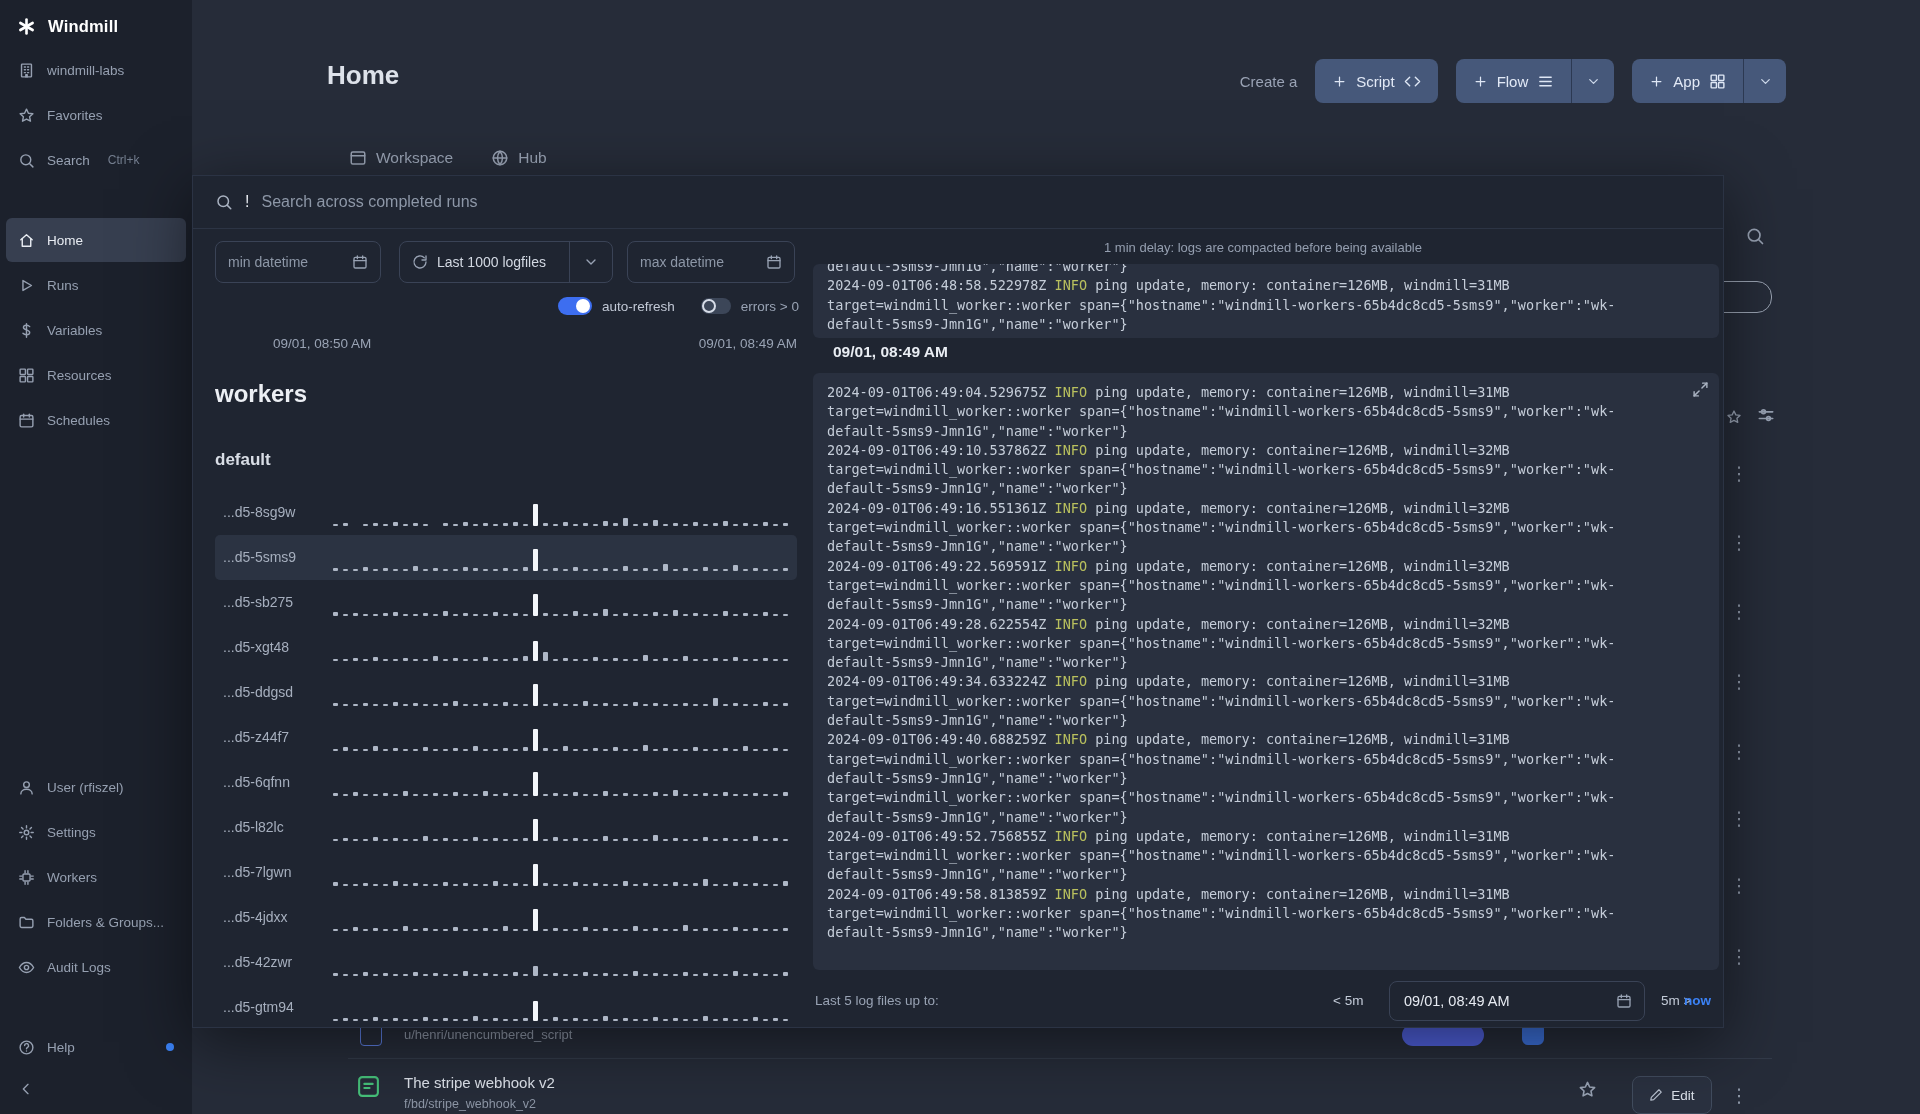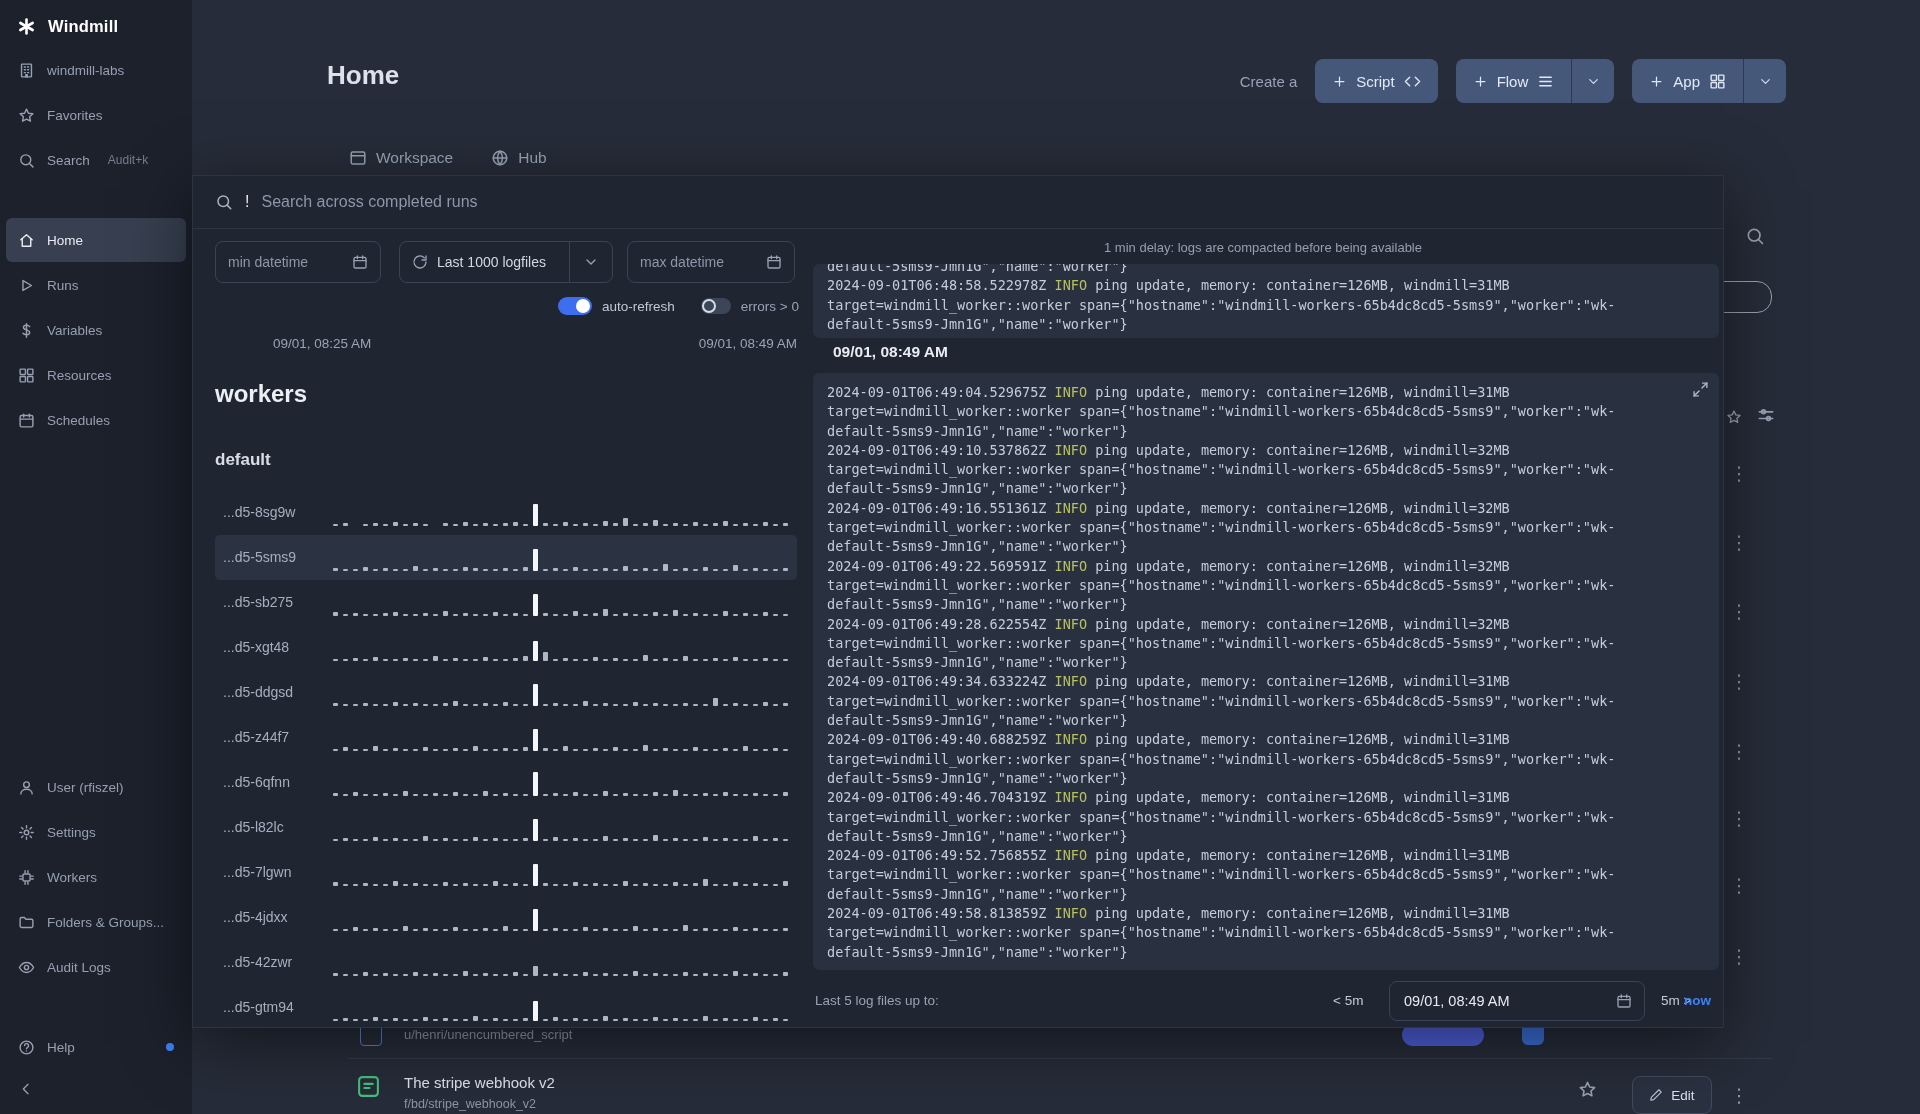--- a/index.html
+++ b/index.html
@@ -155,21 +155,21 @@
       <span>Favorites</span>
     </div>
     <div class="side-item">
       <span class="icn">
           <svg viewBox="0 0 24 24" fill="none" stroke="currentColor" stroke-width="2" stroke-linecap="round" stroke-linejoin="round">
             <circle cx="11" cy="11" r="7"></circle>
             <line x1="16.5" y1="16.5" x2="21" y2="21"></line>
           </svg>
         </span>
       <span>Search</span>
-      <span class="shortcut">Audit+k</span>
+      <span class="shortcut">Ctrl+k</span>
     </div>
 
     <div class="side-gap"></div>
 
     <div class="side-item active">
       <span class="icn">
           <svg viewBox="0 0 24 24" fill="none" stroke="currentColor" stroke-width="2" stroke-linecap="round" stroke-linejoin="round">
             <path d="M4 11l8-7 8 7"></path>
             <path d="M6 9.5V20h12V9.5"></path>
           </svg>
@@ -494,21 +494,21 @@
         </div>
       <span class="tog-lbl">auto-refresh</span>
       <span class="tog-spacer"></span>
       <div class="toggle off">
           <div class="knob"></div>
         </div>
       <span class="tog-lbl dim">errors &gt; 0</span>
     </div>
 
     <div class="range-row">
-      <span class="s">09/01, 08:25 AM</span>
+      <span class="s">09/01, 08:50 AM</span>
       <span class="e">09/01, 08:49 AM</span>
     </div>
 
     <div class="workers-title">workers</div>
     <div class="group-title">default</div>
     <div class="workers-list">
         <div class="worker-row">
           <span class="worker-label">...d5-8sg9w</span>
           <div class="spark">
             <i style="height: 2px;"></i>
@@ -1176,21 +1176,20 @@
             <div><span>2024-09-01T06:49:34.633224Z </span><span class="lvl">INFO</span><span> ping update, memory: container=126MB, windmill=31MB</span></div>
             <div>target=windmill_worker::worker span={"hostname":"windmill-workers-65b4dc8cd5-5sms9","worker":"wk-</div>
             <div>default-5sms9-Jmn1G","name":"worker"}</div>
           </div>
           <div>
             <div><span>2024-09-01T06:49:40.688259Z </span><span class="lvl">INFO</span><span> ping update, memory: container=126MB, windmill=31MB</span></div>
             <div>target=windmill_worker::worker span={"hostname":"windmill-workers-65b4dc8cd5-5sms9","worker":"wk-</div>
             <div>default-5sms9-Jmn1G","name":"worker"}</div>
           </div>
           <div>
-            <div><span>2024-09-01T06:49:46.704319Z </span><span class="lvl">INFO</span><span> ping update, memory: container=126MB, windmill=31MB</span></div>
             <div>target=windmill_worker::worker span={"hostname":"windmill-workers-65b4dc8cd5-5sms9","worker":"wk-</div>
             <div>default-5sms9-Jmn1G","name":"worker"}</div>
           </div>
           <div>
             <div><span>2024-09-01T06:49:52.756855Z </span><span class="lvl">INFO</span><span> ping update, memory: container=126MB, windmill=31MB</span></div>
             <div>target=windmill_worker::worker span={"hostname":"windmill-workers-65b4dc8cd5-5sms9","worker":"wk-</div>
             <div>default-5sms9-Jmn1G","name":"worker"}</div>
           </div>
           <div>
             <div><span>2024-09-01T06:49:58.813859Z </span><span class="lvl">INFO</span><span> ping update, memory: container=126MB, windmill=31MB</span></div>

